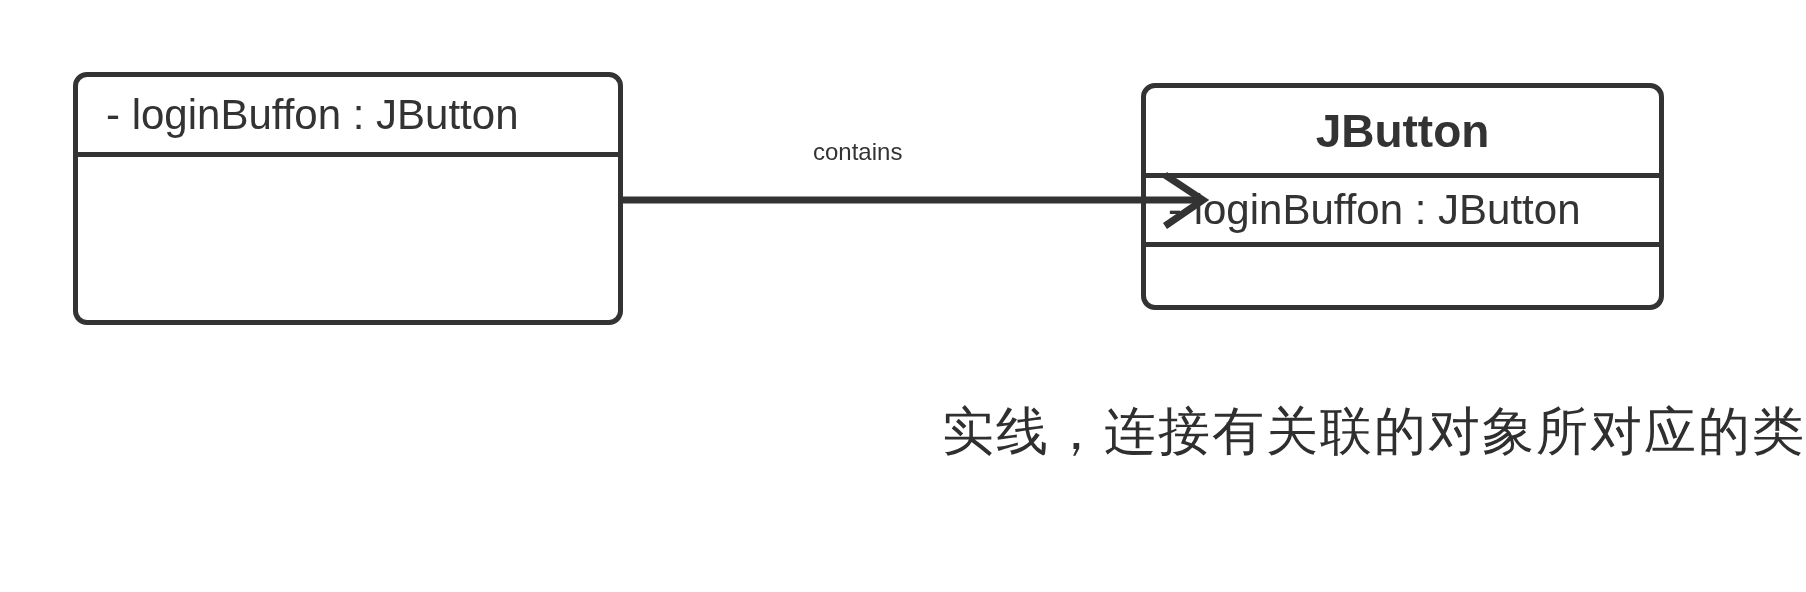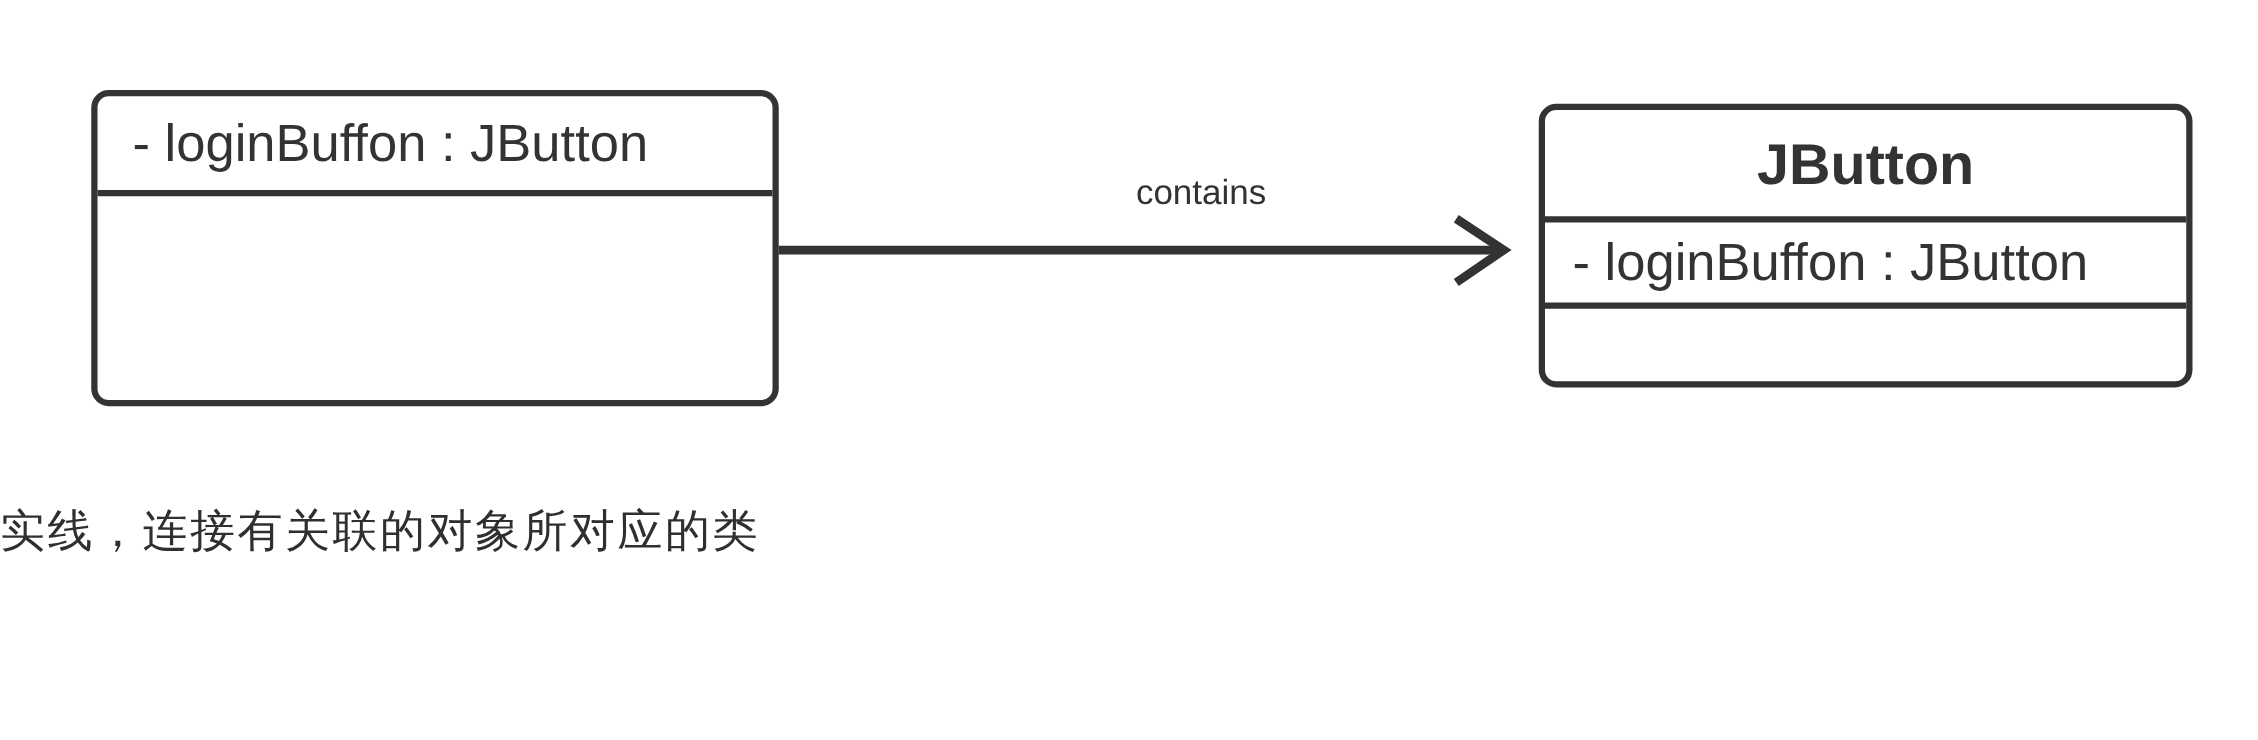--- a/index.html
+++ b/index.html
@@ -19,21 +19,21 @@
   .class-box {
     position: absolute;
     box-sizing: border-box;
     border: 5px solid #333333;
     border-radius: 14px;
     background: #ffffff;
     display: flex;
     flex-direction: column;
   }
   .class-box.left  { left: 73px;   top: 72px; width: 550px; height: 253px; }
-  .class-box.right { left: 1231px; top: 83px; width: 523px; height: 227px; }
+  .class-box.right { left: 1141px; top: 83px; width: 523px; height: 227px; }
   .compartment {
     box-sizing: border-box;
     display: flex;
     align-items: center;
   }
   .compartment.title {
     justify-content: center;
     font-weight: bold;
     font-size: 46px;
     border-bottom: 5px solid #333333;
@@ -55,36 +55,36 @@
     left: 618px;
     top: 145px;
     width: 595px;
     height: 112px;
   }
   .assoc-label {
     position: absolute;
     left: 813px;
     top: 140px;
     width: 200px;
-    text-align: right;
-    font-size: 28px;
+    text-align: left;
+    font-size: 24px;
     line-height: 1;
     color: #333333;
   }
   .caption {
     position: absolute;
     left: 0;
     top: 402px;
     width: 100%;
-    text-align: left;
-    font-size: 36px;
+    text-align: right;
+    font-size: 52px;
     line-height: 1.3;
     letter-spacing: 2px;
     color: #2f2f2f;
-    font-family: Liberation Serif, serif;
+    font-family: Liberation Mono, monospace;
   }
 </style>
 </head>
 <body>
 
 <div class="canvas">
 
   <div class="class-box left">
     <div class="compartment attr">- loginBuffon : JButton</div>
     <div class="compartment methods"></div>

